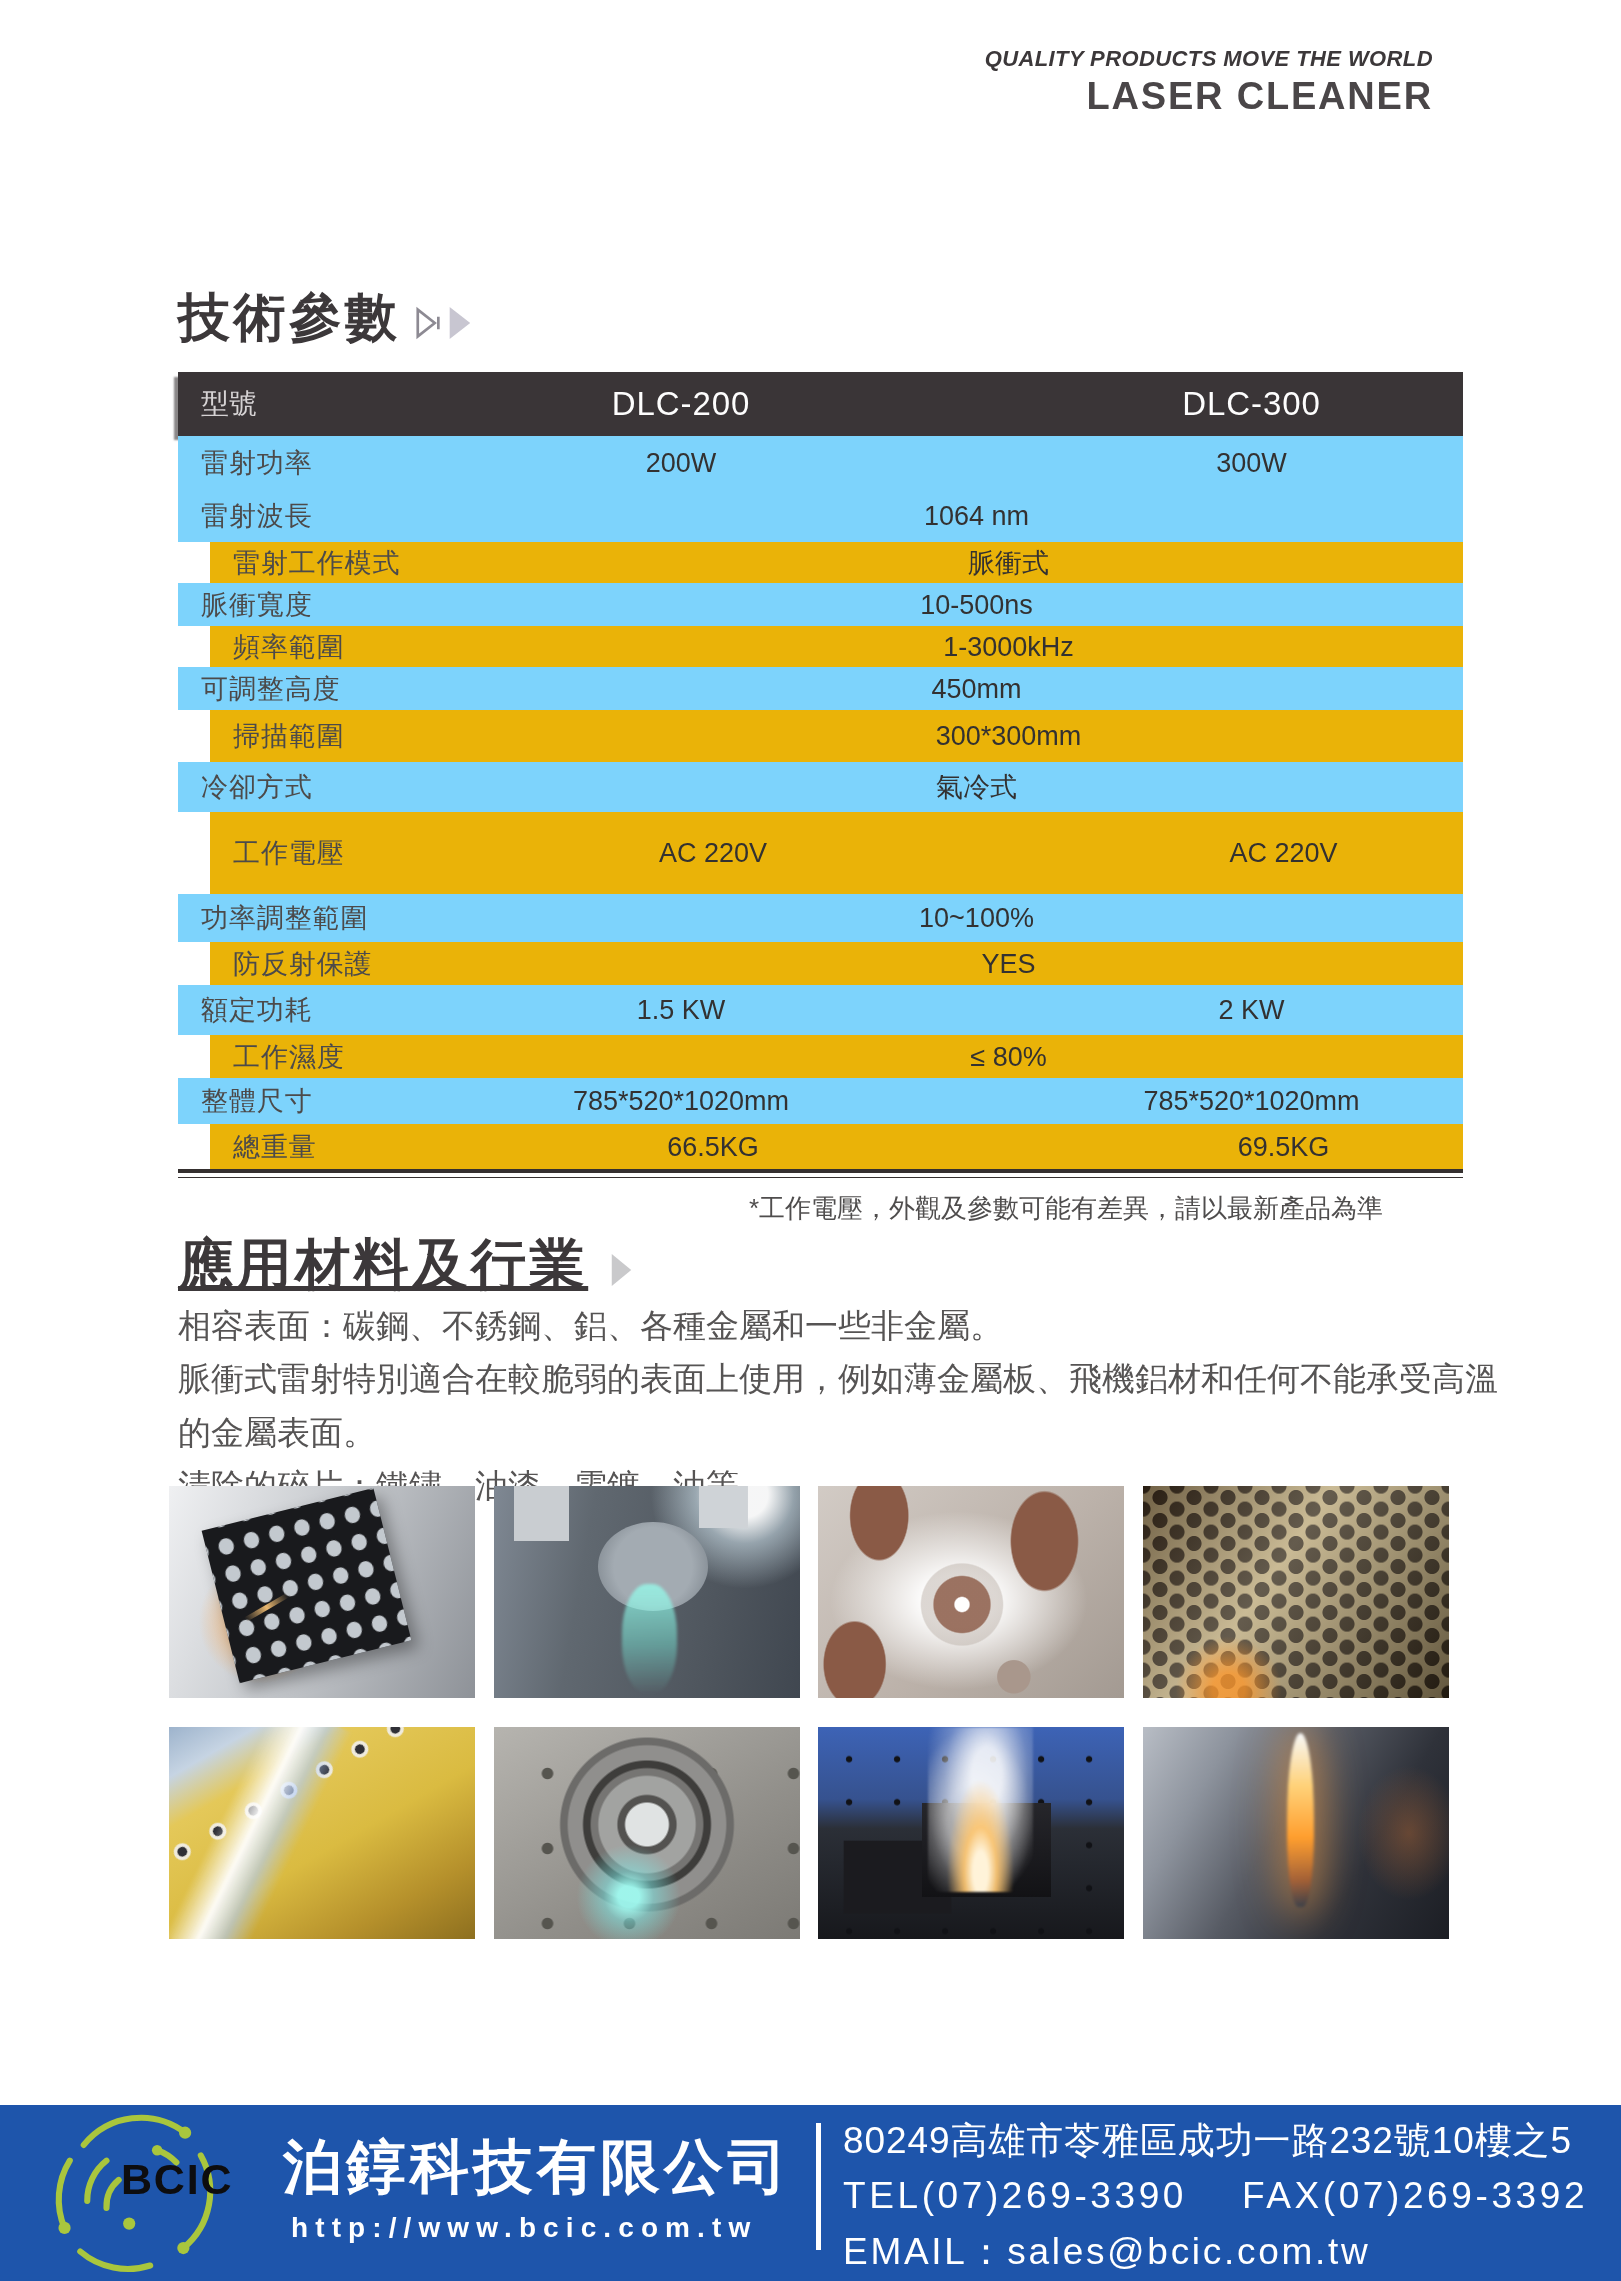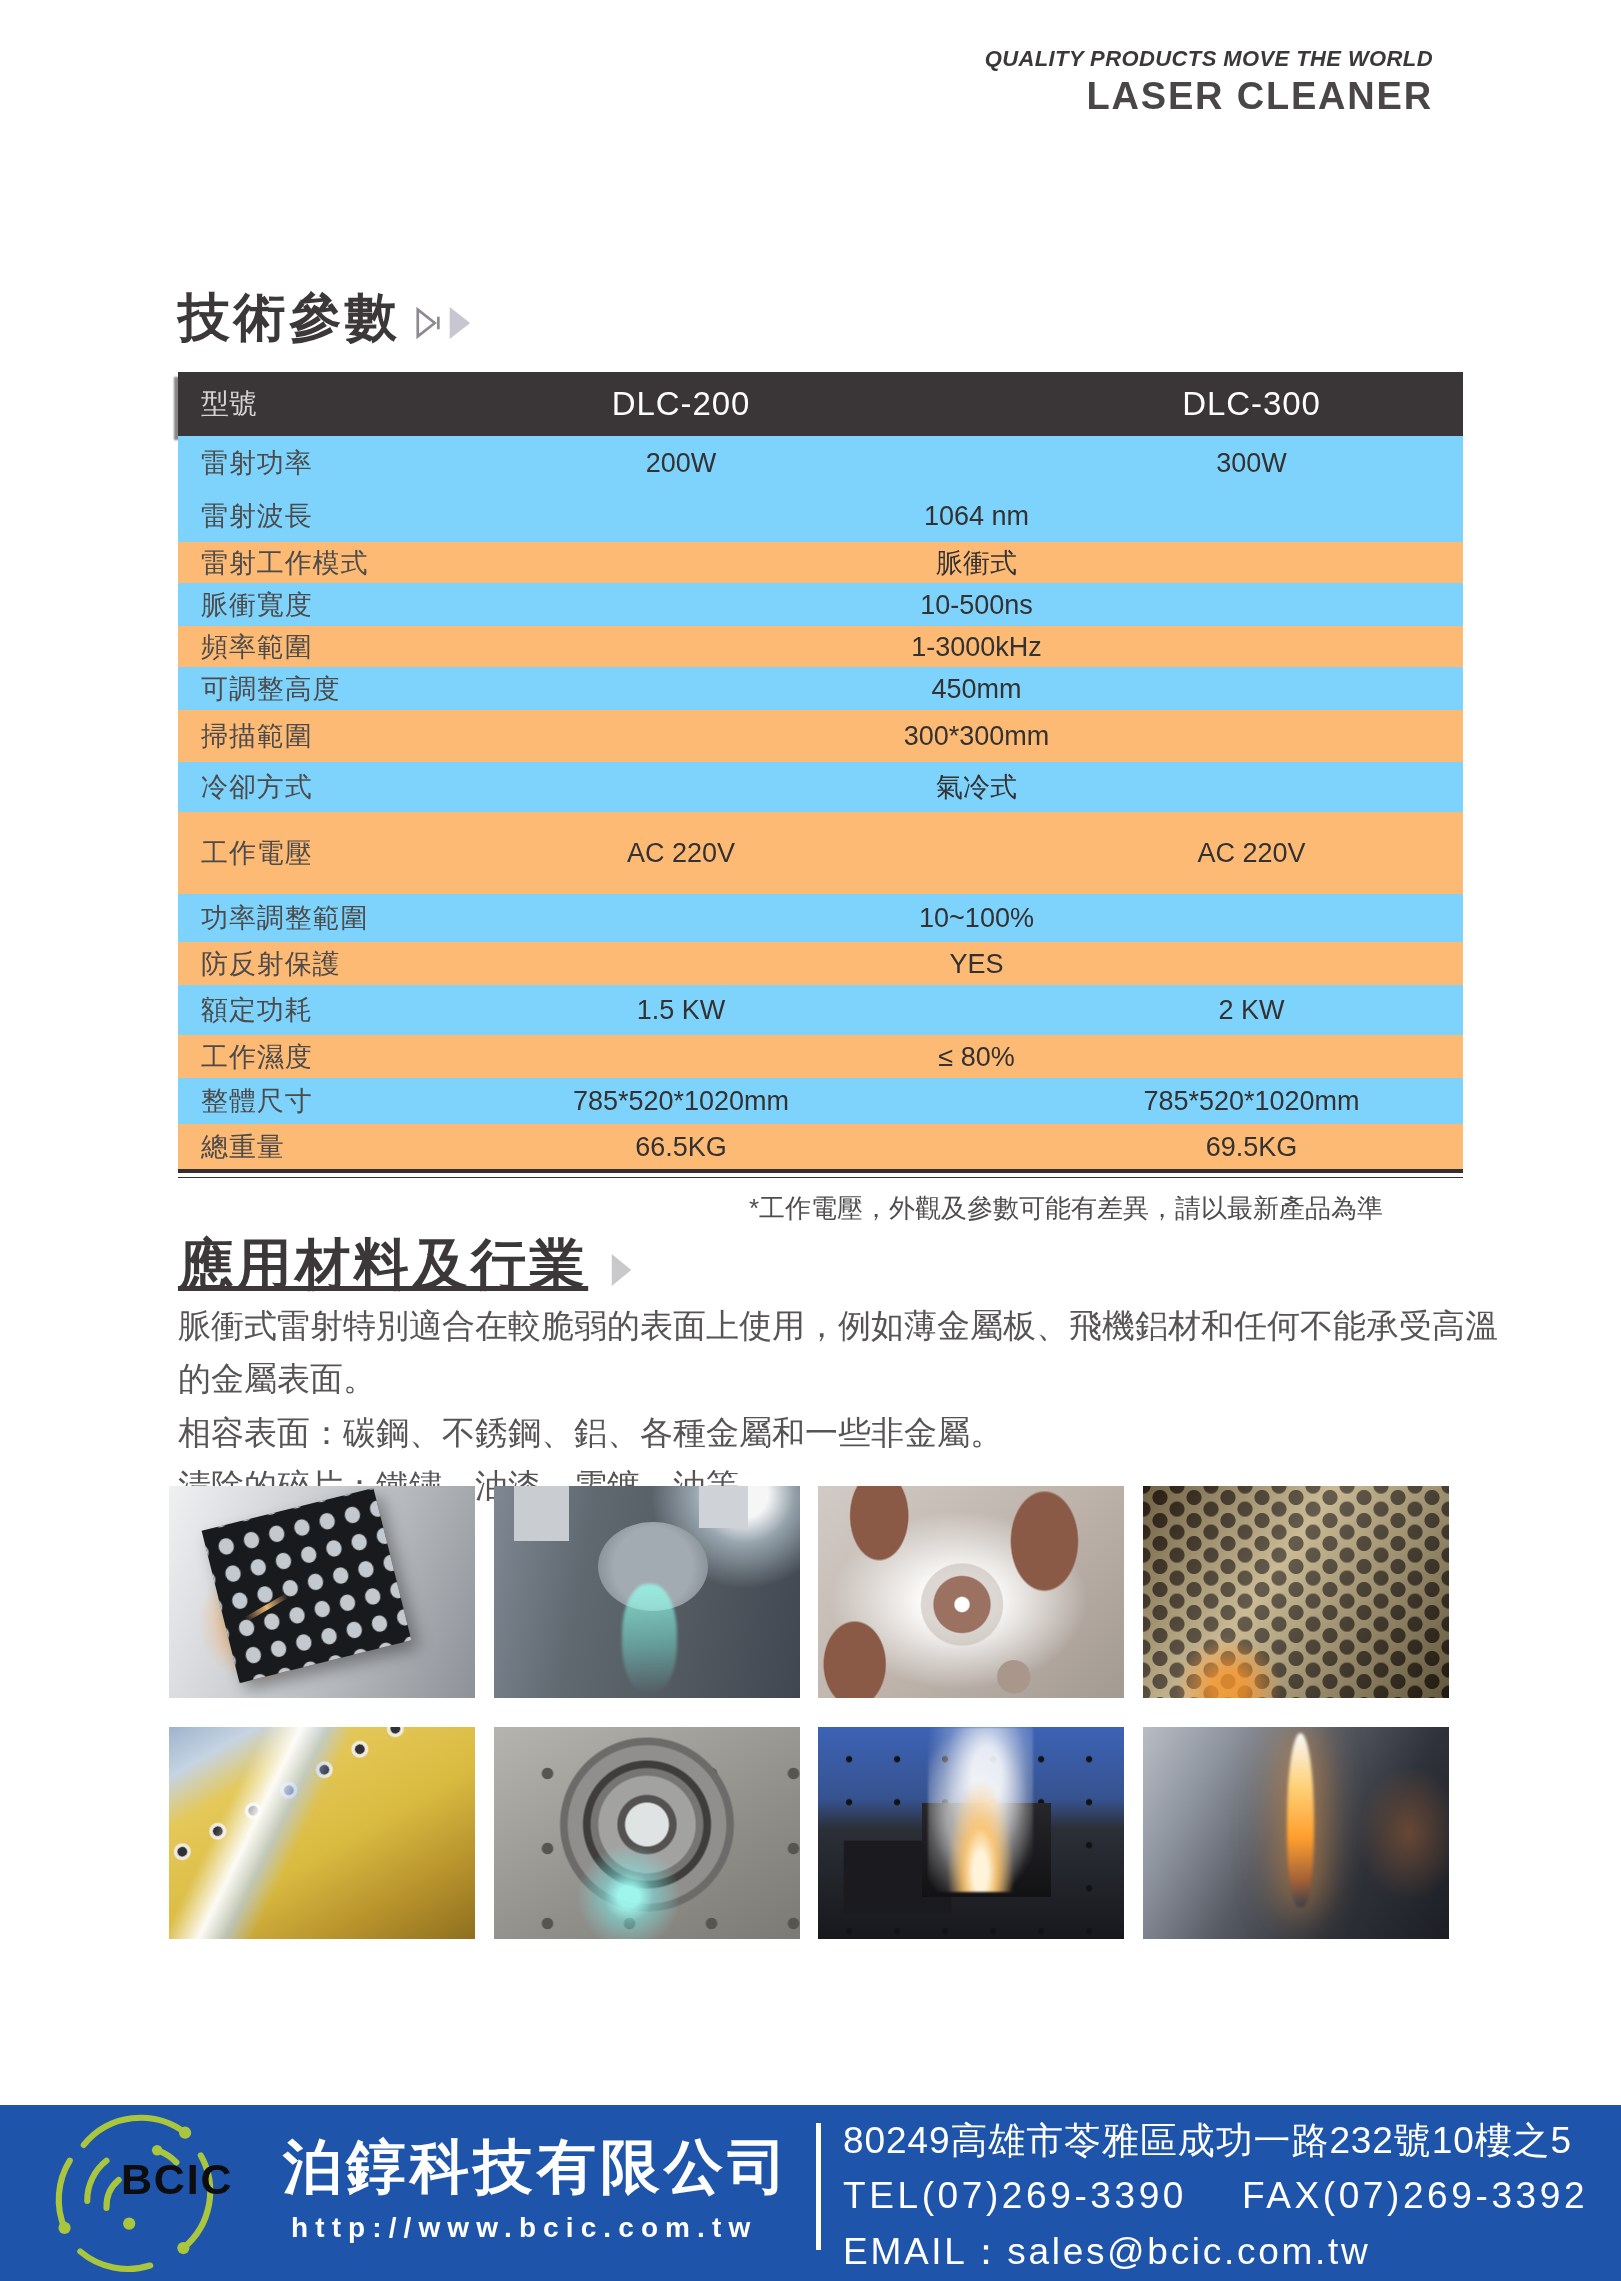--- a/index.html
+++ b/index.html
@@ -25,21 +25,21 @@
   .spec-header{position:relative;height:64px;background:#3a3537;
                box-shadow:-4.5px 4.5px 1.8px -0.9px rgba(40,35,36,0.55);}
   .h-label{position:absolute;left:23px;top:0;height:100%;display:flex;align-items:center;
            font-size:28px;color:#d6d3d4;}
   .h-m1{position:absolute;left:267px;width:472px;top:0;height:100%;display:flex;
         align-items:center;justify-content:center;font-size:33px;color:#fdfdfd;letter-spacing:0.9px;}
   .h-m2{position:absolute;left:873px;width:401px;top:0;height:100%;display:flex;
         align-items:center;justify-content:center;font-size:33px;color:#fdfdfd;letter-spacing:0.9px;}
 
   .spec-row{position:relative;background:#7dd3fc;}
-  .spec-row.gray{background:#fdba74;}
+  .spec-row.gray{background:#eab308;margin-left:32px;}
   .h46{height:41px}.h48{height:43px}.h50{height:45px}.h52{height:46px}.h54{height:48px}
   .h56{height:50px}.h58{height:52px}.h60{height:53px}.h92{height:82px}
   .r-label{position:absolute;left:23px;top:50%;transform:translateY(-50%);
            font-size:27px;color:#4c4a4a;letter-spacing:0.9px;white-space:nowrap;}
   .r-shared{position:absolute;left:312px;width:973px;top:50%;transform:translateY(-50%);
             text-align:center;font-size:27px;color:#333131;}
   .r-v1{position:absolute;left:267px;width:472px;top:50%;transform:translateY(-50%);
         text-align:center;font-size:27px;color:#333131;}
   .r-v2{position:absolute;left:873px;width:401px;top:50%;transform:translateY(-50%);
         text-align:center;font-size:27px;color:#333131;}
@@ -255,22 +255,22 @@
   <div class="title-row apps-title-row">
     <div class="section-title apps-title">應用材料及行業</div>
     <div class="arrow-icons">
       <svg width="23" height="36" viewBox="0 0 26 40">
         <path d="M2 2 L24 20 L2 38 Z" fill="#c9c9cb"></path>
       </svg>
     </div>
   </div>
 
   <div class="apps-text">
+    <p>相容表面：碳鋼、不銹鋼、鋁、各種金屬和一些非金屬。</p>
     <p>脈衝式雷射特別適合在較脆弱的表面上使用，例如薄金屬板、飛機鋁材和任何不能承受高溫的金屬表面。</p>
-    <p>相容表面：碳鋼、不銹鋼、鋁、各種金屬和一些非金屬。</p>
     <p>清除的碎片：鐵鏽、油漆、電鍍、油等。</p>
   </div>
 
   <div class="photo-grid">
     <div class="photo ph1"></div>
     <div class="photo ph2"></div>
     <div class="photo ph3"></div>
     <div class="photo ph4"></div>
     <div class="photo ph5"></div>
     <div class="photo ph6"></div>

